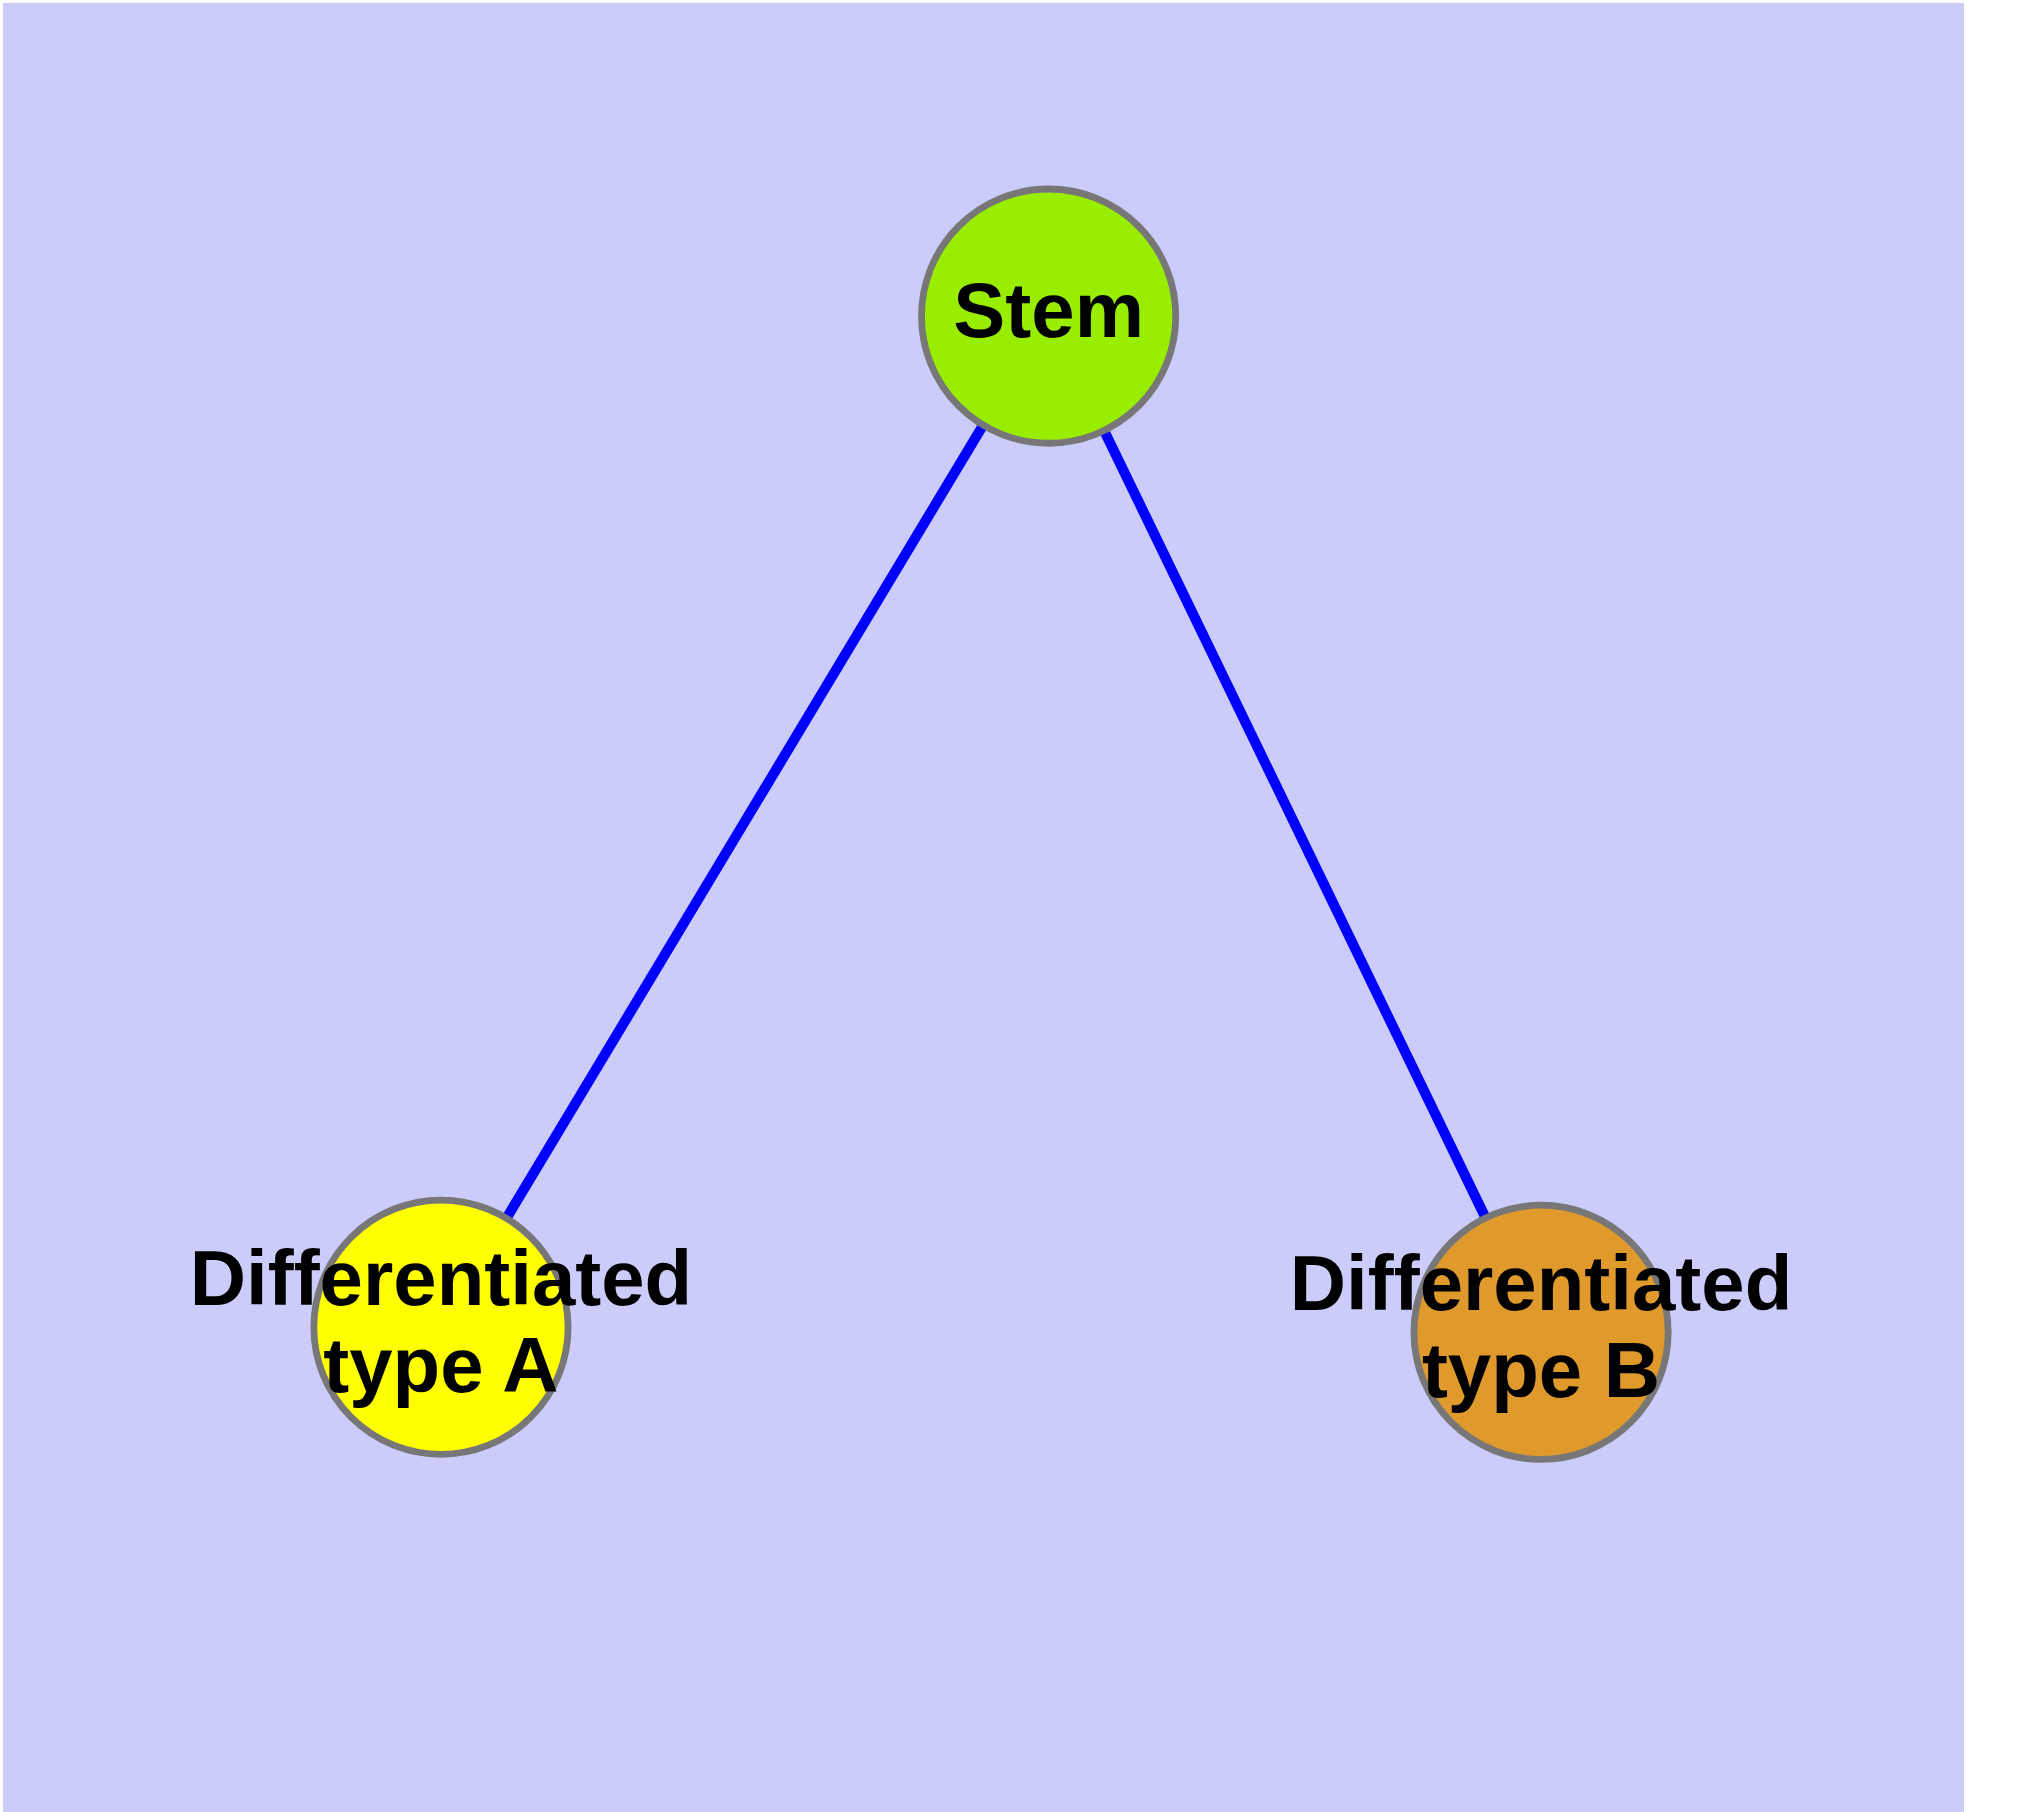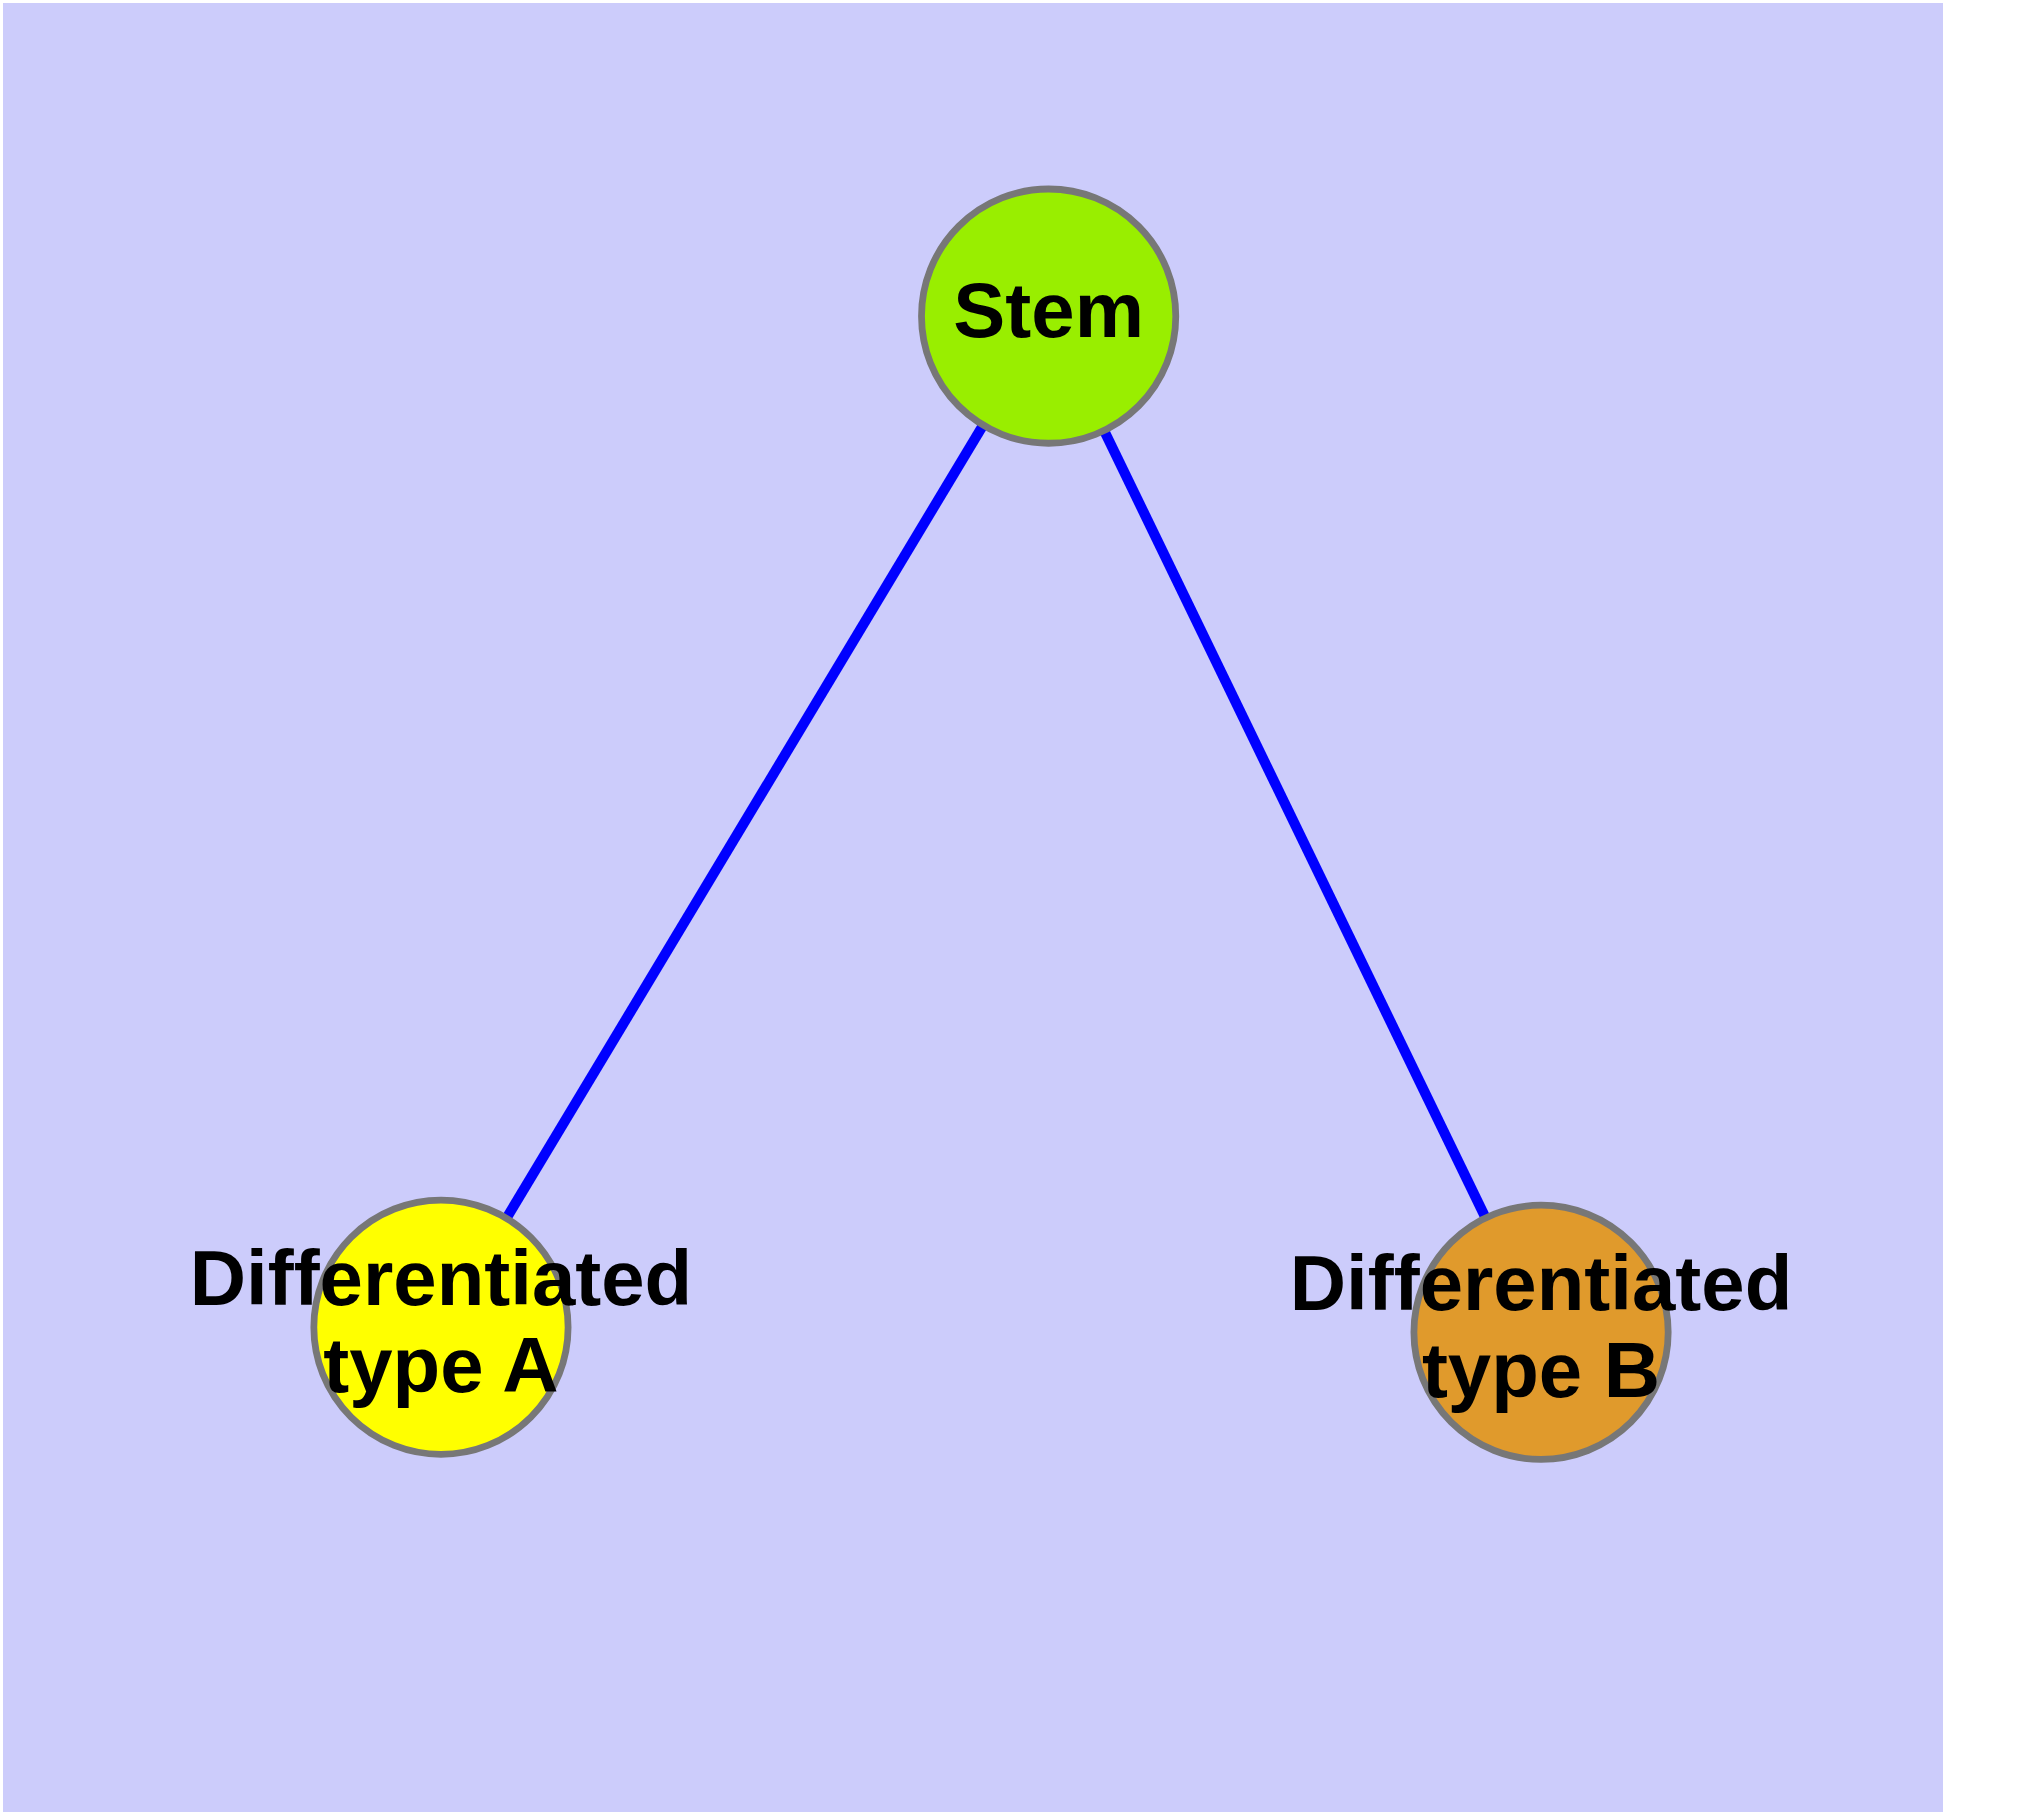--- a/index.html
+++ b/index.html
@@ -7,20 +7,21 @@
     padding: 0;
     background: #ffffff;
   }
   #canvas {
     position: relative;
     width: 1943px;
     height: 1812px;
     background: #ffffff;
     overflow: hidden;
     font-family: "Liberation Sans", sans-serif;
+    padding-left: 21px;
   }
   #plot-bg {
     position: absolute;
     left: 3.4px;
     top: 3.4px;
     width: 2017px;
     height: 1809px;
     background: #ccccfb;
   }
   #graph-svg {

